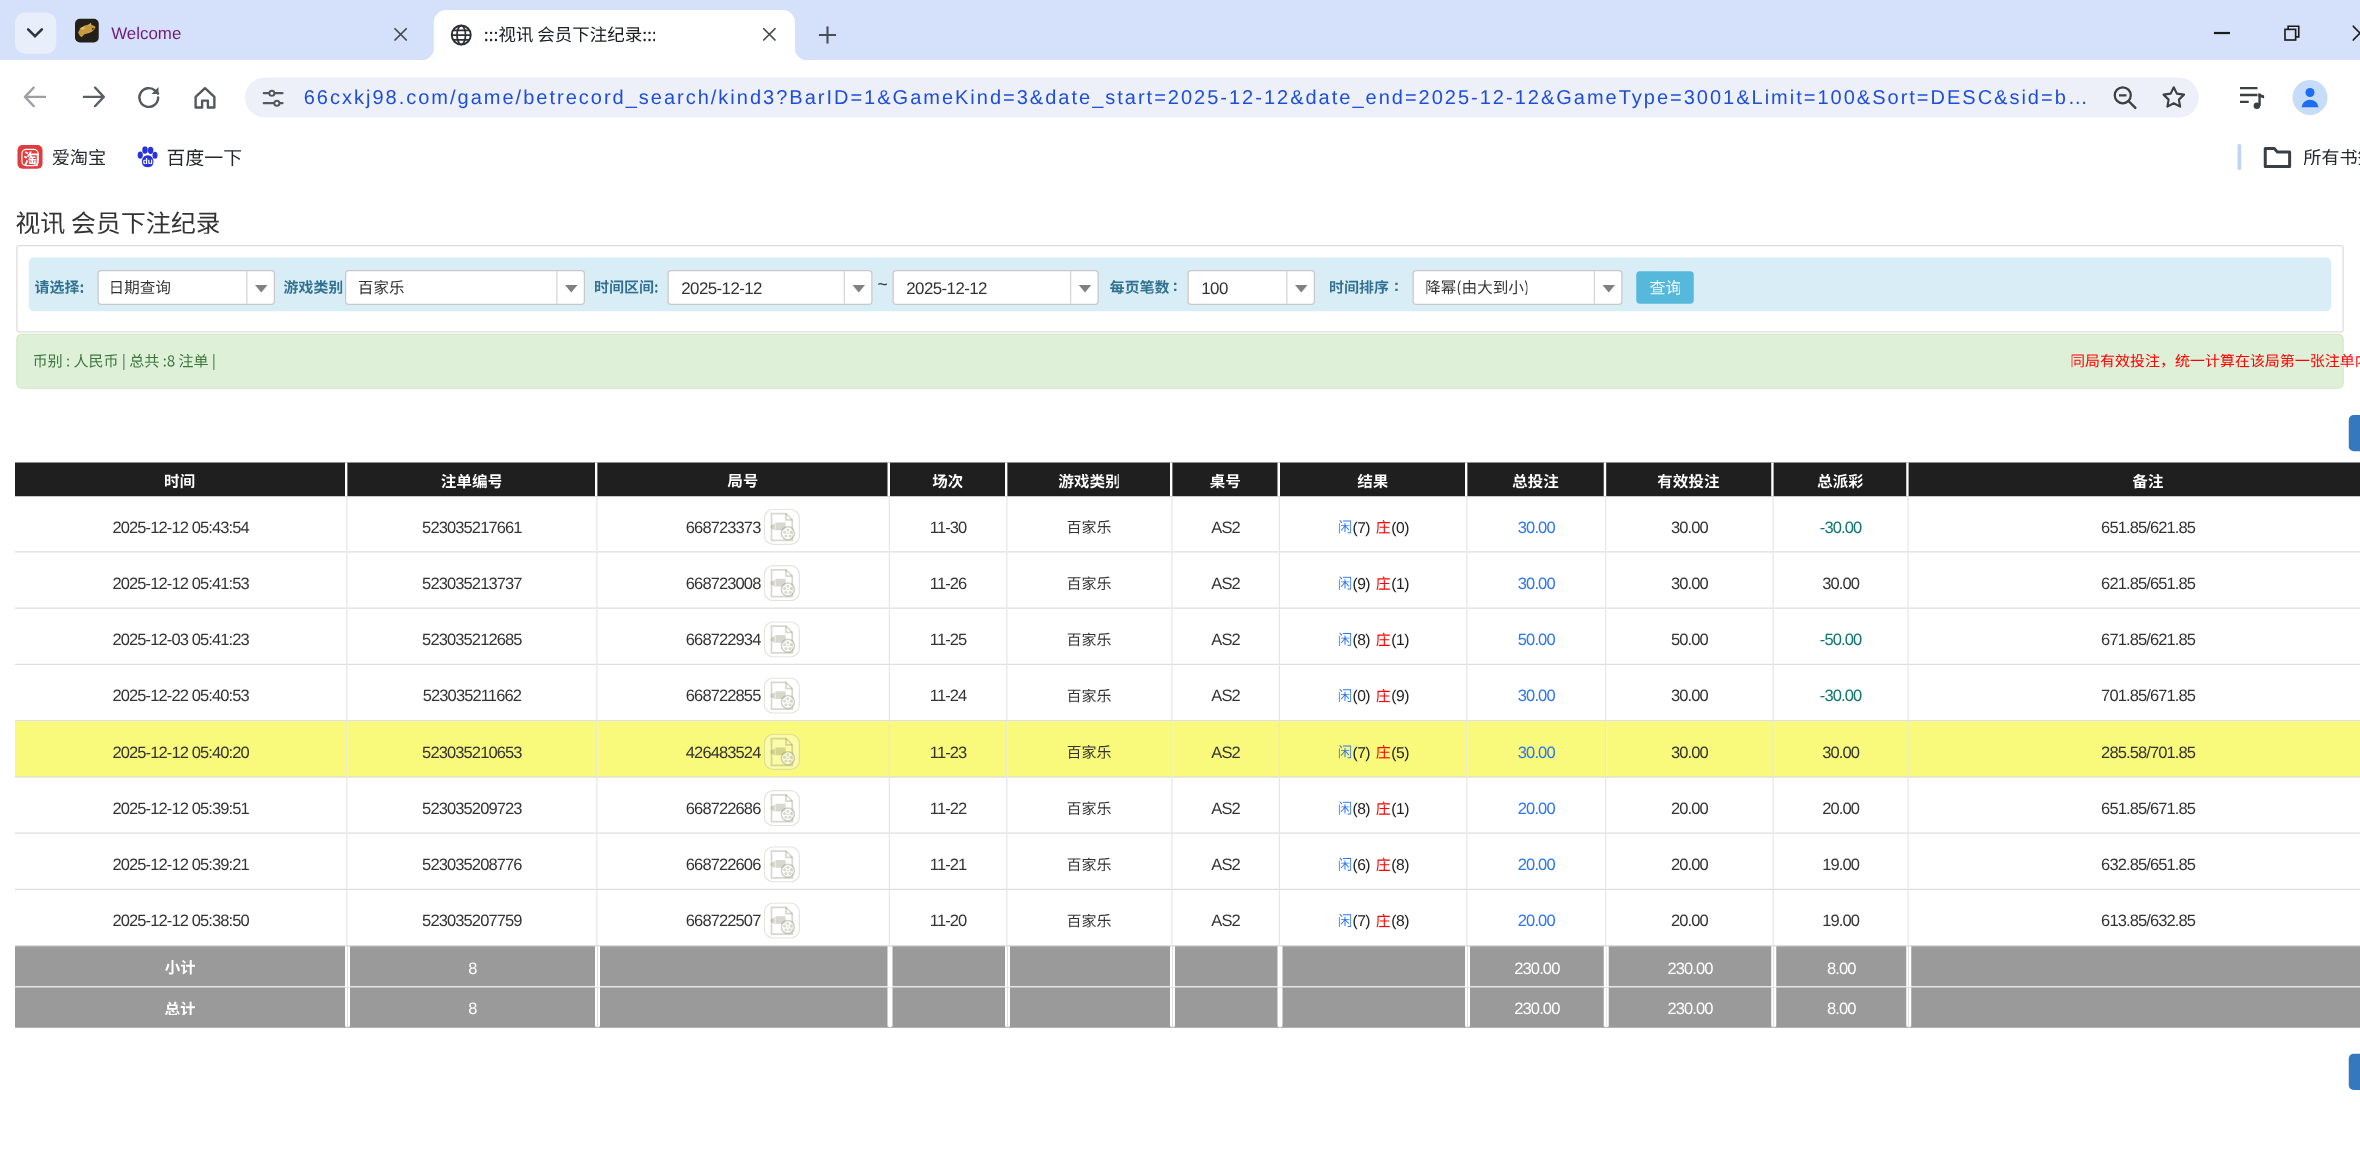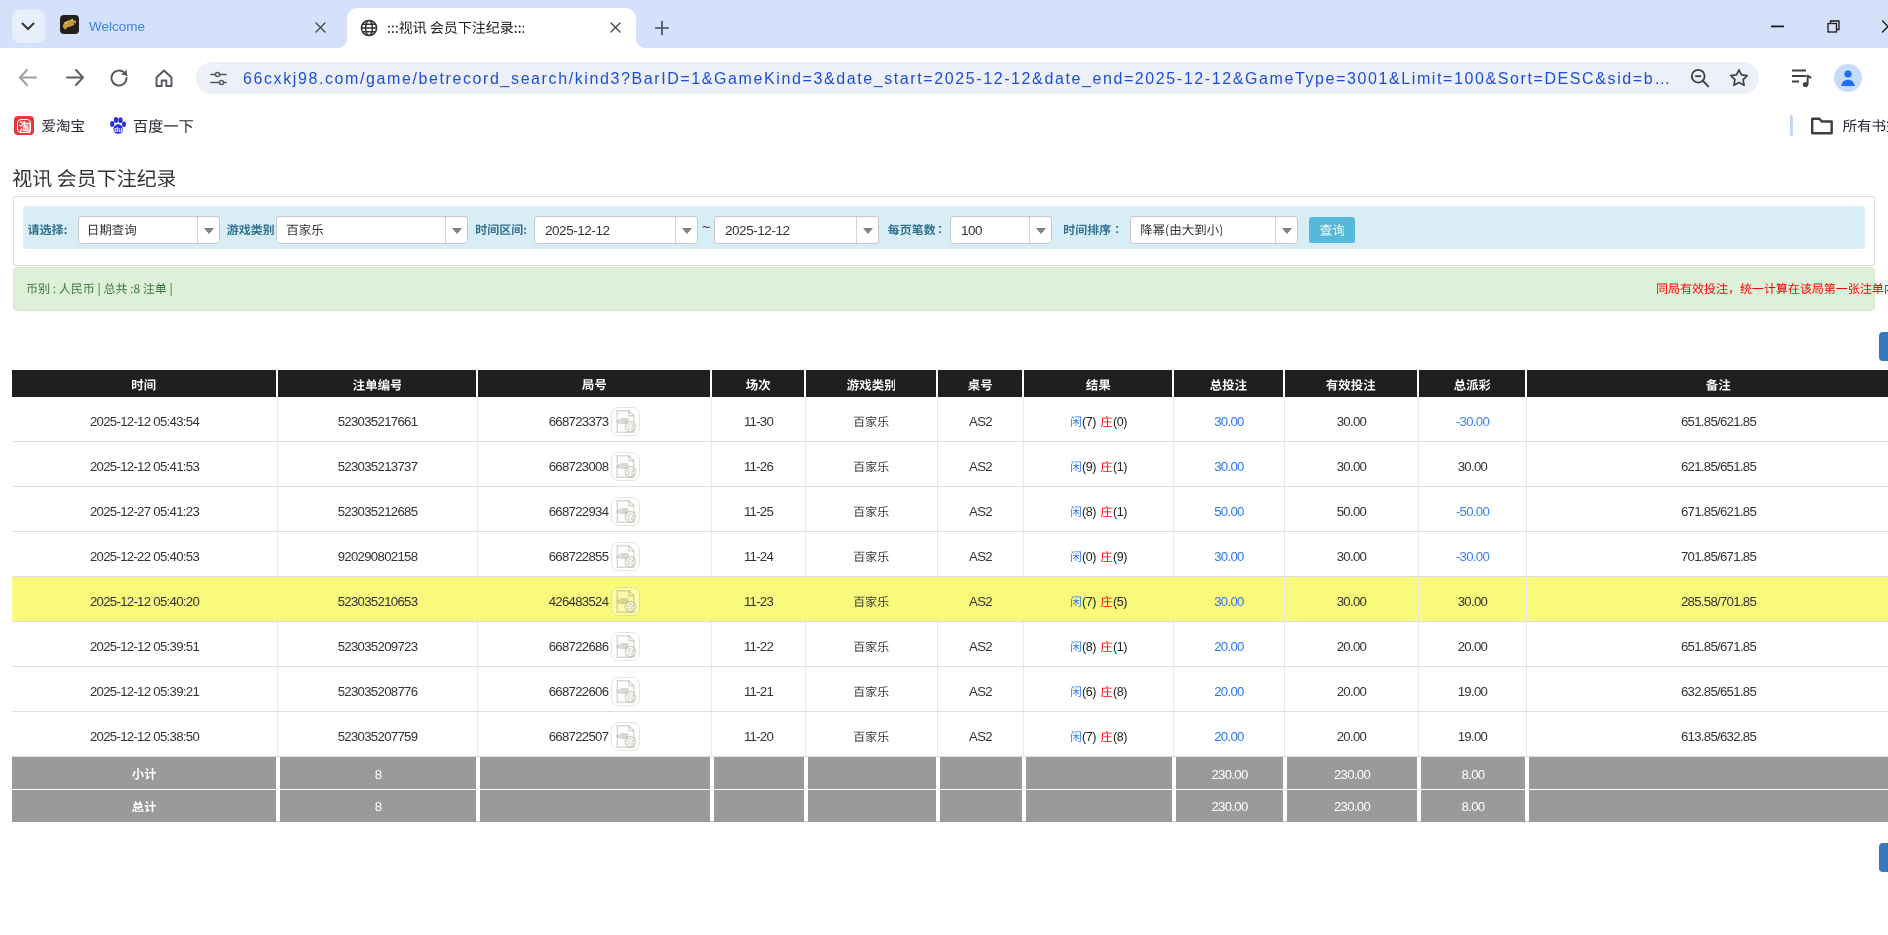--- a/index.html
+++ b/index.html
@@ -1,21 +1,21 @@
 <!DOCTYPE html>
 <html><head><meta charset="utf-8"><style>
 
 *{margin:0;padding:0;box-sizing:border-box}
 html,body{width:1888px;height:935px;overflow:hidden;background:#fff;
  font-family:"Liberation Sans",sans-serif;}
 .abs{position:absolute}
 #tabbar{position:absolute;left:0;top:0;width:1888px;height:48px;background:#d5e1fa}
 #toolbar{position:absolute;left:0;top:48px;width:1888px;height:57px;background:#fff}
 #bkbar{position:absolute;left:0;top:105px;width:1888px;height:40px;background:#fff}
-.tabtxt{font-size:13.5px;color:#3b82f6}
+.tabtxt{font-size:13.5px;color:#701a75}
 #atab{position:absolute;left:347px;top:8px;width:289px;height:40px;background:#fff;border-radius:10px 10px 0 0}
 #atab:before,#atab:after{content:"";position:absolute;bottom:0;width:10px;height:10px}
 #atab:before{left:-10px;background:radial-gradient(circle at 0 0,transparent 10px,#fff 10.5px)}
 #atab:after{right:-10px;background:radial-gradient(circle at 10px 0,transparent 10px,#fff 10.5px)}
 #pill{position:absolute;left:196px;top:62px;width:1563px;height:32px;border-radius:16px;background:#edf0f9}
 #urltxt{position:absolute;left:243px;top:55.5px;width:1430px;font-size:16px;color:#1d4ed8;letter-spacing:1.6px;line-height:45px;white-space:nowrap;overflow:hidden}
 .ic{position:absolute}
 #content{position:absolute;left:0;top:145px;width:1888px;height:790px;background:#fff;overflow:hidden}
 #fpanel{position:absolute;left:13px;top:196px;width:1862px;height:70px;background:#fff;border:1px solid #ddd;border-radius:2px}
 #fbar{position:absolute;left:23px;top:206px;width:1842px;height:43px;background:#d9edf7;border-radius:4px}
@@ -36,21 +36,21 @@
 td{height:45px;border-bottom:1px solid #dedede;border-right:1px solid #e7e7e7}
 td:last-child{border-right:0}
 tr.ft td{background:#9a9a9a;height:33px;border-bottom:1px solid #fff;border-right:2px solid #fff}
 tr.ft.f2 td{height:32px;border-bottom:1px solid #9a9a9a}
 tr.ft td+td{border-left:2px solid #fff}
 .cc{display:flex;align-items:center;justify-content:center;height:100%;padding-top:5px}
 th .cc{padding-top:3px}
 tr.ft .cc{padding-top:2px}
 .num{font-size:13.2px;letter-spacing:-0.7px;color:#333}
 .blue{color:#2d76f1}
-.red{color:#3b82f6}
+.red{color:#0f766e}
 .res{font-size:12.5px;letter-spacing:-0.4px;color:#222}
 .res svg{margin:0 1px}
 .yel td{background:#f9f97c}
 .gap{width:4px;display:inline-block}
 
 </style></head><body>
 <svg width="0" height="0" style="position:absolute">
     <defs>
       <path id="p-bjl" d="M2.1 -6.8L2.1 1L3 1L3 0.2L9.1 0.2L9.1 1L10 1L10 -6.8L6 -6.8C6.1 -7.3 6.3 -7.9 6.4 -8.6L11.2 -8.6L11.2 -9.4L0.8 -9.4L0.8 -8.6L5.4 -8.6C5.3 -8 5.2 -7.3 5 -6.8ZM3 -2.9L9.1 -2.9L9.1 -0.6L3 -0.6ZM3 -3.7L3 -5.9L9.1 -5.9L9.1 -3.7ZM17.1 -9.9C17.2 -9.6 17.4 -9.3 17.5 -9L13 -9L13 -6.5L13.9 -6.5L13.9 -8.2L22.2 -8.2L22.2 -6.5L23.1 -6.5L23.1 -9L18.6 -9C18.5 -9.4 18.2 -9.8 18 -10.2ZM21.5 -5.8C20.8 -5.1 19.8 -4.4 18.9 -3.8C18.6 -4.4 18.2 -5.1 17.6 -5.6C17.9 -5.8 18.2 -6 18.4 -6.2L21.5 -6.2L21.5 -7L14.5 -7L14.5 -6.2L17.3 -6.2C16.1 -5.5 14.5 -4.9 13 -4.5C13.1 -4.3 13.4 -3.9 13.5 -3.8C14.6 -4.1 15.9 -4.6 16.9 -5.2C17.2 -5 17.4 -4.7 17.5 -4.5C16.5 -3.7 14.4 -2.9 12.9 -2.5C13.1 -2.3 13.3 -2 13.4 -1.8C14.8 -2.2 16.7 -3.1 17.9 -3.9C18 -3.6 18.1 -3.3 18.2 -3C17 -2 14.7 -0.8 12.7 -0.4C12.9 -0.2 13.1 0.2 13.2 0.4C14.9 -0.1 17 -1.1 18.4 -2.2C18.5 -1.2 18.3 -0.4 17.9 -0.1C17.7 0.1 17.4 0.1 17.1 0.1C16.9 0.1 16.5 0.1 16 0.1C16.2 0.3 16.3 0.7 16.3 0.9C16.7 0.9 17 0.9 17.3 0.9C17.8 0.9 18.2 0.8 18.5 0.5C19.2 0 19.5 -1.5 19.1 -3L19.7 -3.4C20.3 -1.6 21.5 -0.2 23 0.5C23.1 0.2 23.4 -0.1 23.6 -0.3C22.1 -0.9 20.9 -2.2 20.4 -3.8C21 -4.3 21.7 -4.7 22.2 -5.2ZM26.8 -3.3C26.2 -2.3 25.3 -1.1 24.5 -0.4C24.7 -0.2 25 0 25.2 0.2C26 -0.6 27 -1.9 27.7 -3ZM32.3 -3C33.2 -2 34.2 -0.7 34.7 0.2L35.5 -0.3C35 -1.1 33.9 -2.4 33.1 -3.3ZM25.5 -4.2C25.7 -4.3 26.2 -4.4 27 -4.4L29.8 -4.4L29.8 -0.2C29.8 -0 29.7 0 29.5 0C29.3 0 28.6 0.1 27.8 0C27.9 0.3 28.1 0.7 28.1 0.9C29.2 0.9 29.8 0.9 30.2 0.8C30.6 0.6 30.7 0.4 30.7 -0.2L30.7 -4.4L35.1 -4.4L35.1 -5.3L30.7 -5.3L30.7 -7.7L29.8 -7.7L29.8 -5.3L26.4 -5.3C26.6 -6.2 26.8 -7.3 26.9 -8.4C29.5 -8.4 32.6 -8.7 34.5 -9.2L34 -9.9C32.1 -9.5 28.8 -9.2 26.1 -9.2C26 -7.8 25.7 -6.2 25.6 -5.8C25.5 -5.4 25.4 -5.1 25.2 -5.1C25.3 -4.8 25.5 -4.4 25.5 -4.2Z"></path>
       <path id="p-xian" d="M1 -7.3L1 0.9L1.8 0.9L1.8 -7.3ZM1.4 -9.6C2.1 -8.9 2.9 -7.9 3.2 -7.3L3.9 -7.8C3.6 -8.4 2.8 -9.3 2.1 -10ZM4.3 -9.6L4.3 -8.7L10.2 -8.7L10.2 -0.3C10.2 -0.1 10.1 -0.1 9.9 -0C9.6 -0 8.8 -0 8 -0.1C8.1 0.2 8.3 0.6 8.3 0.8C9.4 0.8 10.1 0.8 10.5 0.7C10.9 0.5 11 0.2 11 -0.3L11 -9.6ZM5.6 -7.5L5.6 -5.8L2.8 -5.8L2.8 -5.1L5.2 -5.1C4.6 -3.8 3.6 -2.6 2.5 -2C2.7 -1.8 3 -1.5 3.1 -1.4C4 -2 4.9 -3.1 5.6 -4.3L5.6 -0.1L6.4 -0.1L6.4 -4.3C7.3 -3.4 8.1 -2.4 8.6 -1.7L9.3 -2.2C8.7 -3 7.7 -4.1 6.7 -5.1L9.4 -5.1L9.4 -5.8L6.4 -5.8L6.4 -7.5Z"></path>
@@ -500,21 +500,21 @@
         </td>
         <td>
           <div class="cc">
             <span class="num">621.85/651.85</span>
           </div>
         </td>
       </tr>
 <tr>
         <td>
           <div class="cc">
-            <span class="num">2025-12-27 05:41:23</span>
+            <span class="num">2025-12-03 05:41:23</span>
           </div>
         </td>
         <td>
           <div class="cc">
             <span class="num">523035212685</span>
           </div>
         </td>
         <td>
           <div class="cc">
             <span class="num">668722934</span>
@@ -575,21 +575,21 @@
         </td>
       </tr>
 <tr>
         <td>
           <div class="cc">
             <span class="num">2025-12-22 05:40:53</span>
           </div>
         </td>
         <td>
           <div class="cc">
-            <span class="num">920290802158</span>
+            <span class="num">523035211662</span>
           </div>
         </td>
         <td>
           <div class="cc">
             <span class="num">668722855</span>
             <svg width="29" height="29" viewBox="0 0 29 29" style="margin-left:3px">
               <use href="#p-vid"></use>
             </svg>
           </div>
         </td>

